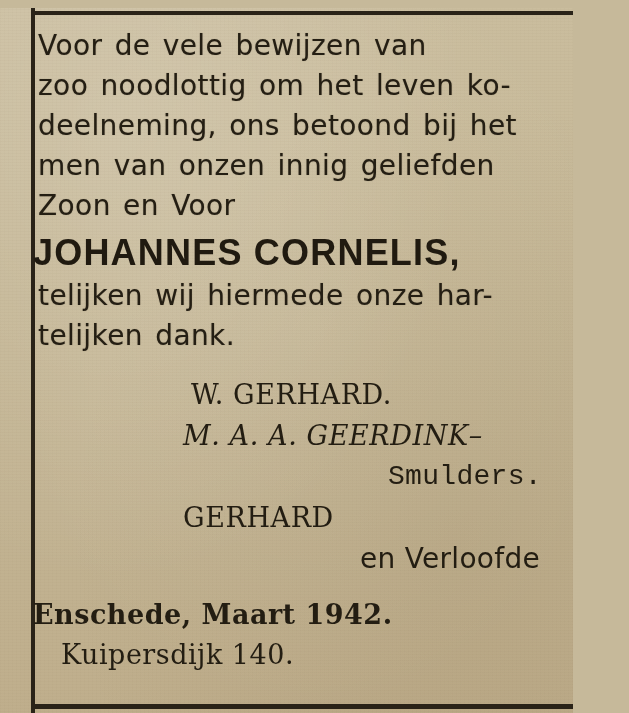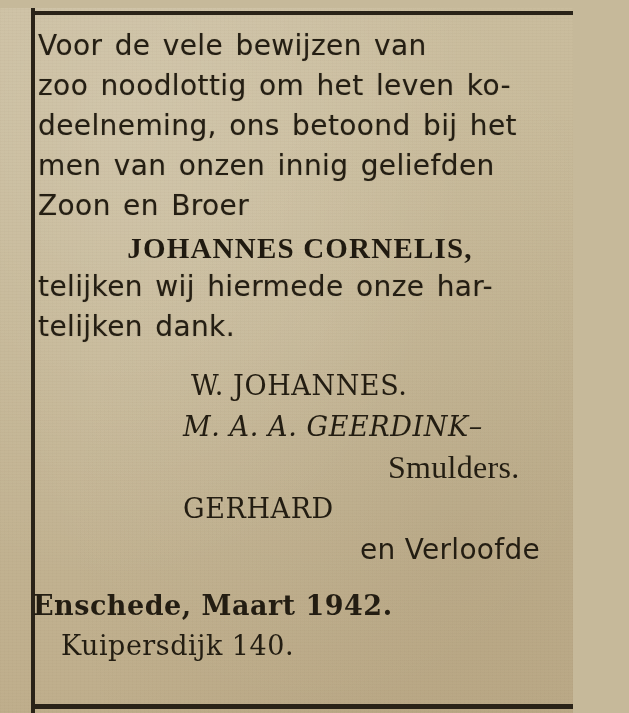--- a/index.html
+++ b/index.html
@@ -78,24 +78,24 @@
   }
   .para1 {
     margin: 0 8px 0 5px;
     text-align: justify;
   }
   .para1 > span {
     display: block;
   }
   .name-line {
     margin: 6px 0 2px 0;
-    text-align: center;
-    font-family: Liberation Serif, serif;
+    text-align: left;
+    font-family: Liberation Sans, sans-serif;
     font-weight: bold;
-    font-size: 29px;
+    font-size: 36px;
     letter-spacing: 1.2px;
     color: #201a10;
   }
   .para2 {
     margin: 2px 5px 0 5px;
   }
   .para2 > span {
     display: block;
   }
   .signers {
@@ -109,22 +109,22 @@
   .sig-row {
     display: block;
     white-space: nowrap;
   }
   .sig-indent-1 { padding-left: 158px; }
   .sig-indent-2 { padding-left: 150px; font-style: italic; }
   .sig-indent-3 { padding-left: 355px; }
   .sig-indent-4 { padding-left: 150px; }
   .sig-indent-5 { padding-left: 300px; text-align: center; }
   .sig-smulders {
-    font-family: Liberation Serif, serif;
-    font-size: 32px;
+    font-family: Liberation Mono, monospace;
+    font-size: 28px;
     letter-spacing: 0.3px;
   }
   .sig-verloofde {
     font-family: "DejaVu Sans", sans-serif;
     font-size: 28px;
     letter-spacing: 0.3px;
   }
   .footer {
     margin-top: 16px;
     font-family: "DejaVu Serif", serif;
@@ -145,32 +145,32 @@
   <div class="top-rule"></div>
   <div class="bottom-rule"></div>
 
   <div class="content">
 
     <div class="body-text para1">
       <span>Voor  de  vele  bewijzen  van</span>
       <span>zoo noodlottig om het leven ko-</span>
       <span>deelneming, ons betoond bij het</span>
       <span>men van onzen innig geliefden</span>
-      <span>Zoon en Broer</span>
+      <span>Zoon en Voor</span>
     </div>
 
     <div class="name-line">JOHANNES CORNELIS,</div>
 
     <div class="body-text para2">
       <span>telijken wij hiermede onze har-</span>
       <span>telijken dank.</span>
     </div>
 
     <div class="signers">
-      <span class="sig-row sig-indent-1">W. JOHANNES.</span>
+      <span class="sig-row sig-indent-1">W. GERHARD.</span>
       <span class="sig-row sig-indent-2">M. A. A. GEERDINK–</span>
       <span class="sig-row sig-indent-3 sig-smulders">Smulders.</span>
       <span class="sig-row sig-indent-4">GERHARD</span>
       <span class="sig-row sig-indent-5 sig-verloofde">en Verloofde</span>
     </div>
 
     <div class="footer">
       <div class="line1">Enschede, Maart 1942.</div>
       <div class="line2">Kuipersdijk 140.</div>
     </div>

